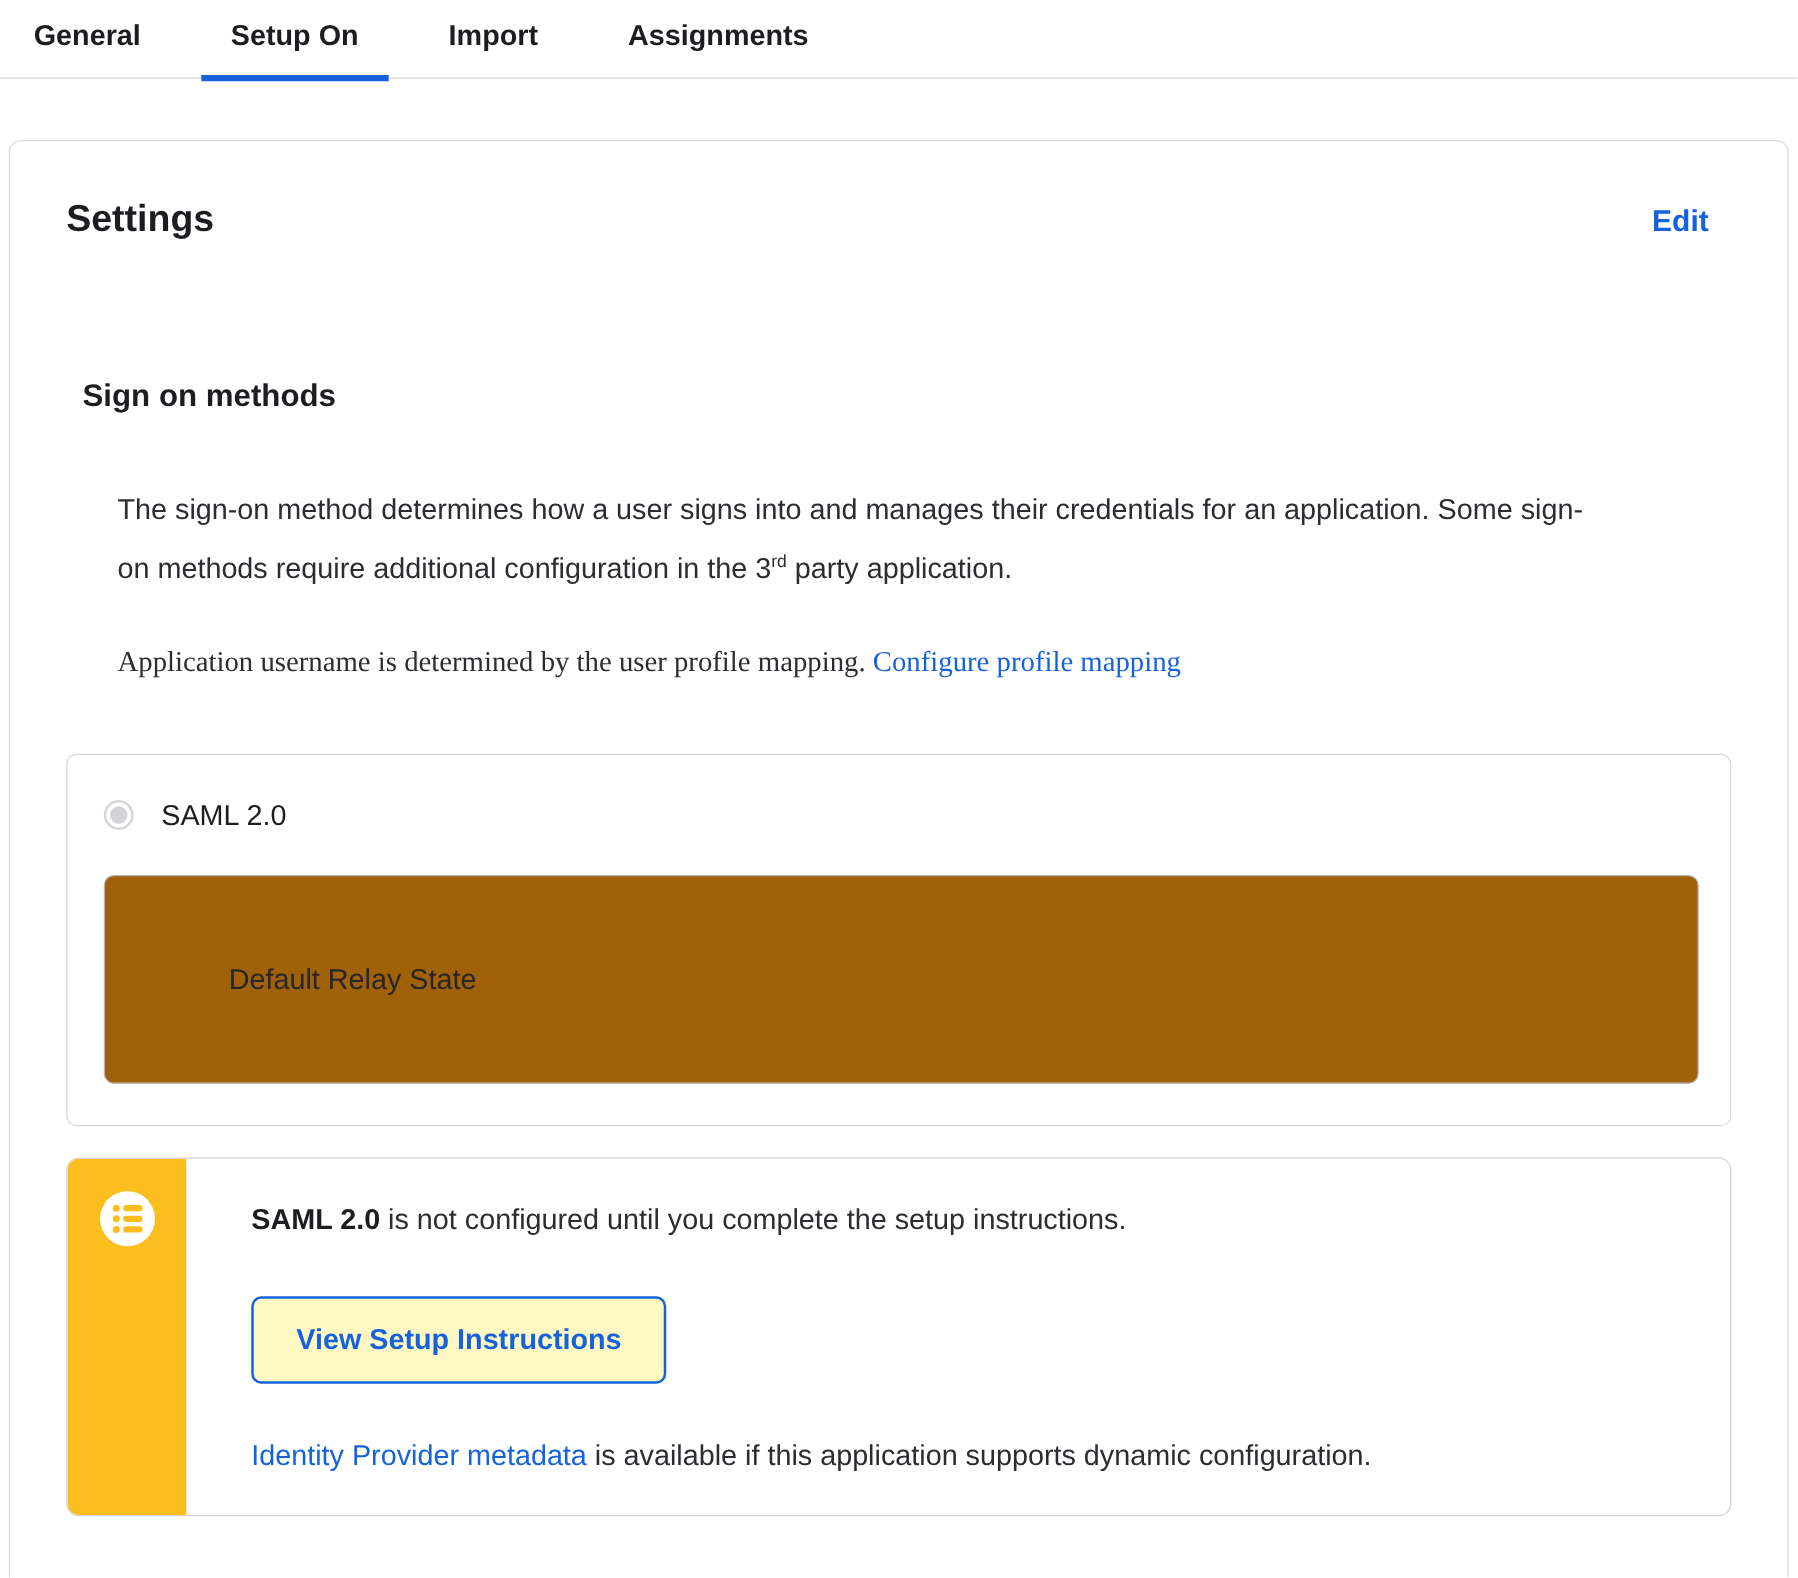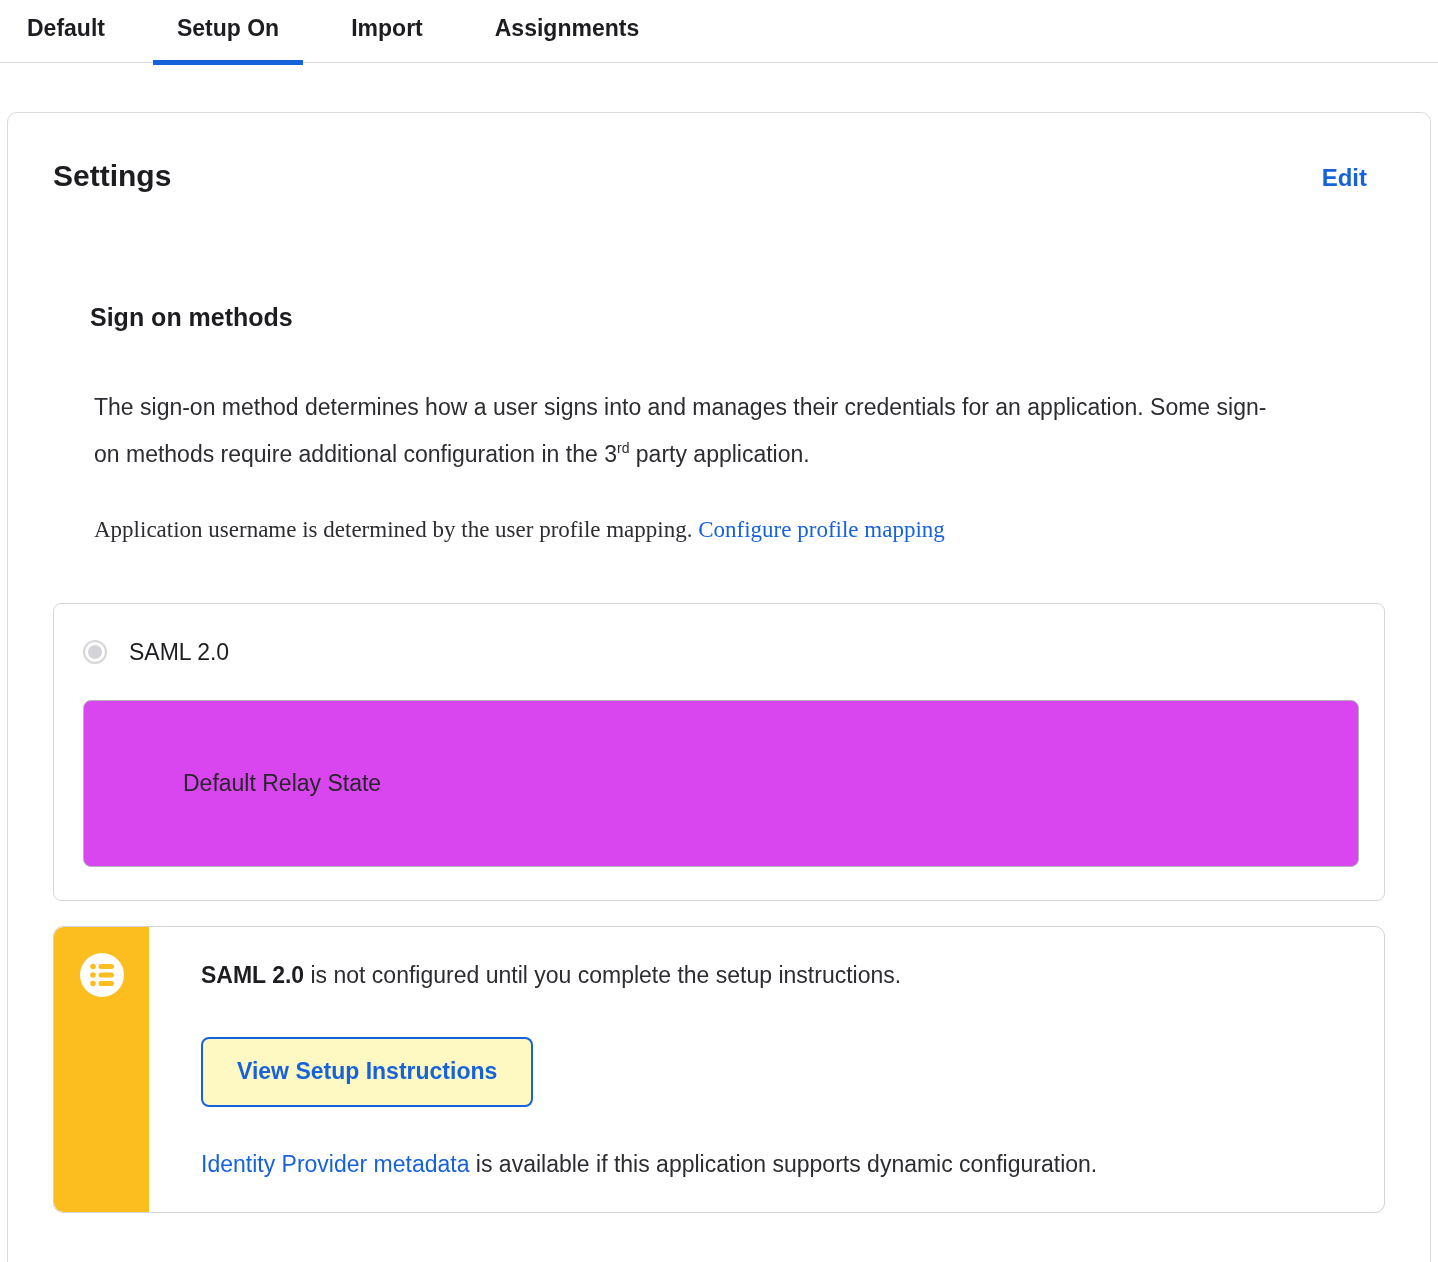--- a/index.html
+++ b/index.html
@@ -68,21 +68,20 @@
     cursor: pointer;
   }
 
   .section { padding-left: 13px; }
   .section-heading {
     margin-top: 108px;
     font-size: 25px;
     font-weight: 700;
     line-height: 30px;
     color: #1d1d21;
-    margin-left: 24px;
   }
   .para {
     margin-top: 52px;
     font-size: 23px;
     line-height: 47px;
     color: #2c2c31;
     max-width: 1175px;
     margin-left: 28px;
   }
   .para sup {
@@ -134,21 +133,21 @@
     color: #1d1d21;
   }
   .field-box {
     margin-top: 34px;
     border: 1px solid #b3b3b9;
     border-radius: 8px;
     height: 167px;
     display: flex;
     align-items: center;
     padding-left: 99px;
-    background: #d946ef;
+    background: #a16207;
   }
   .field-label {
     font-size: 23px;
     color: #26262b;
   }
 
   
   .callout {
     margin-top: 25px;
     margin-left: -13px;
@@ -195,21 +194,21 @@
     margin-top: 40px;
     font-size: 23px;
     line-height: 34px;
     color: #2c2c31;
   }
 </style>
 </head>
 <body>
 
 <nav class="tabbar">
-  <div class="tab">Default</div>
+  <div class="tab">General</div>
   <div class="tab active">Setup On</div>
   <div class="tab">Import</div>
   <div class="tab">Assignments</div>
 </nav>
 
 <section class="card">
 
   <div class="card-header">
     <h1 class="card-title">Settings</h1>
     <a class="edit-link">Edit</a>

